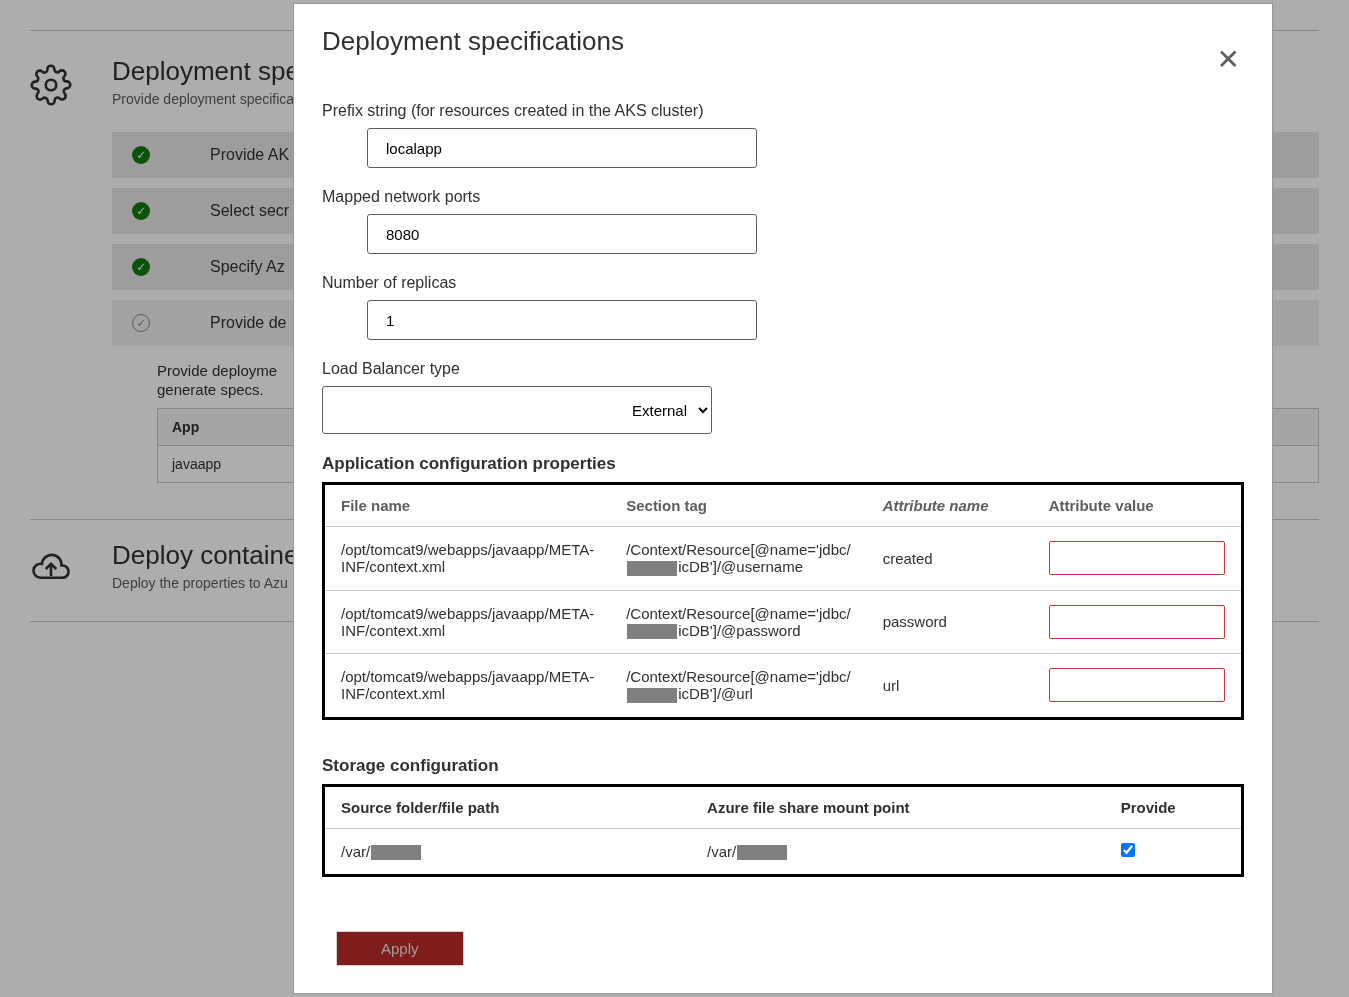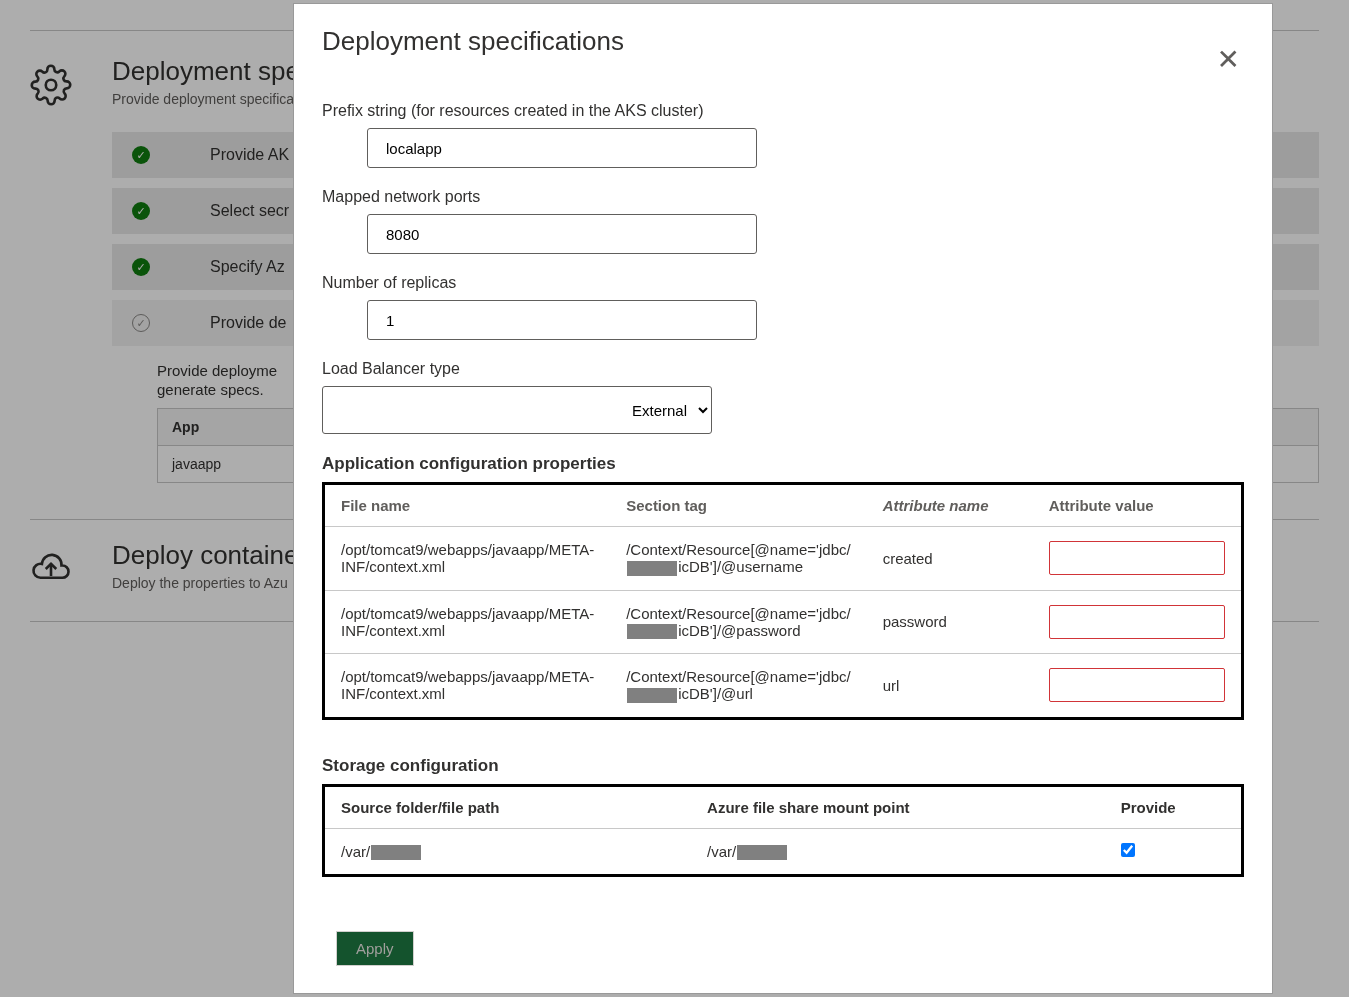--- a/index.html
+++ b/index.html
@@ -271,23 +271,23 @@
     color: #323130;
   }
 
   .storage-table .col-src { width: 40%; }
   .storage-table .col-mount { width: 45%; }
   .storage-table .col-shared { width: 15%; text-align: left; }
 
   .apply-btn {
     margin-top: 18px;
     margin-left: 14px;
-    padding: 8px 19px;
-    font-size: 15px;
-    background: #14532d;
+    padding: 8px 44px;
+    font-size: 15px;
+    background: #7f1d1d;
     border: 1px solid #d2d0ce;
     color: #a19f9d;
     cursor: not-allowed;
   }
 
   input[type="checkbox"] {
     width: 14px;
     height: 14px;
   }
 </style>

